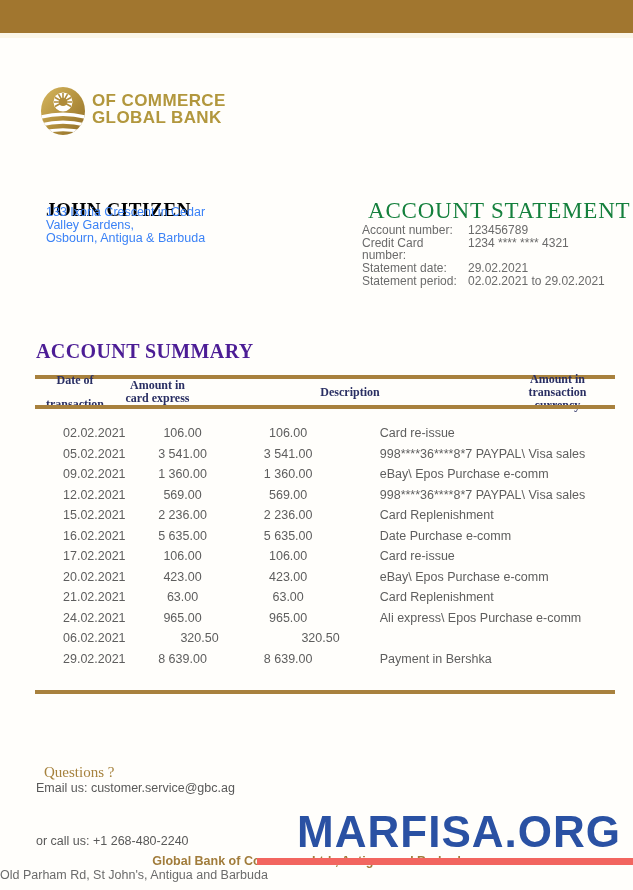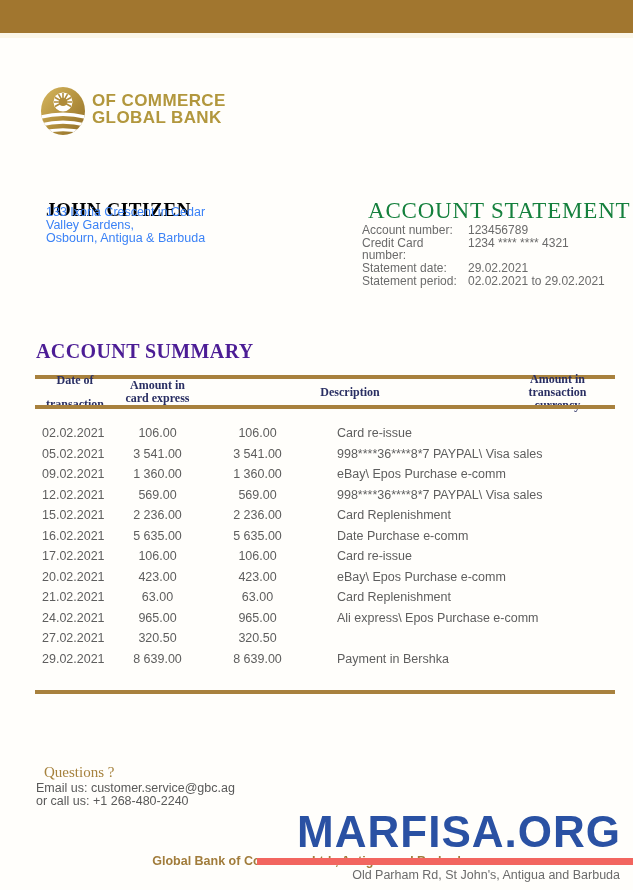--- a/index.html
+++ b/index.html
@@ -32,36 +32,36 @@
   .rule{left:35px;width:580px;background:#A8813D;}
   .rule-top{top:375px;height:4px;}
   .rule-mid{top:405px;height:4px;}
   .rule-bot{top:690px;height:4px;}
   .thead{left:35px;top:381px;width:580px;display:flex;
     font-family:"Liberation Serif",serif;font-weight:bold;font-size:12px;
     line-height:13px;color:#2A2F63;text-align:center;}
   .th{display:flex;flex-direction:column;justify-content:center;height:22px;}
   .trows{left:35px;top:423px;width:580px;font-size:12.5px;color:#5E5E5E;}
   .trow{display:flex;height:20.5px;align-items:center;}
-  .cell{white-space:nowrap;}
+  .cell{white-space:nowrap;margin-left:21px;}
   .c1{width:80px;padding-left:7px;box-sizing:border-box;text-align:left;gap:11px;}
   .c2{width:85px;text-align:center;}
   .c3{width:115px;text-align:center;}
   .c4{width:300px;padding-left:22px;box-sizing:border-box;text-align:left;}
   .thead .c1{padding-left:0;text-align:center;}
   .thead .c4{padding-left:0;text-align:center;}
   
   .questions{left:44px;top:764px;font-family:"Liberation Serif",serif;
     font-size:15px;color:#A6823E;}
   .contact-line1{left:36px;top:781px;font-size:12.5px;color:#595959;}
-  .contact-line2{left:36px;top:794px;font-size:12.5px;color:#595959;}
+  .contact-line2{left:36px;top:834px;font-size:12.5px;color:#595959;}
   
   .footer1{left:0;top:854px;width:620px;text-align:center;font-size:12.5px;
     font-weight:bold;color:#A17C3B;z-index:1;}
-  .footer2{left:0;top:868px;width:620px;text-align:right;font-size:12.5px;
+  .footer2{left:0;top:868px;width:620px;text-align:left;font-size:12.5px;
     color:#6B6B6B;z-index:1;}
   .wm-bar{left:257px;top:858px;width:376px;height:7px;background:#F2655F;z-index:2;}
   .wm-text{right:12px;top:808px;font-size:44px;line-height:48px;font-weight:bold;
     color:#2A51A3;letter-spacing:1px;z-index:3;white-space:nowrap;}
 </style>
 </head>
 <body>
 
 <div id="page">
 
@@ -208,21 +208,21 @@
         <div class="cell c3">63.00</div>
         <div class="cell c4">Card Replenishment</div>
       </div>
       <div class="trow">
         <div class="cell c1">24.02.2021</div>
         <div class="cell c2">965.00</div>
         <div class="cell c3">965.00</div>
         <div class="cell c4">Ali express\ Epos Purchase e-comm</div>
       </div>
       <div class="trow">
-        <div class="cell c1">27.02.2021</div>
+        <div class="cell c1">06.02.2021</div>
         <div class="cell c2">320.50</div>
         <div class="cell c3">320.50</div>
       </div>
       <div class="trow">
         <div class="cell c1">29.02.2021</div>
         <div class="cell c2">8 639.00</div>
         <div class="cell c3">8 639.00</div>
         <div class="cell c4">Payment in Bershka</div>
       </div>
     </div>

